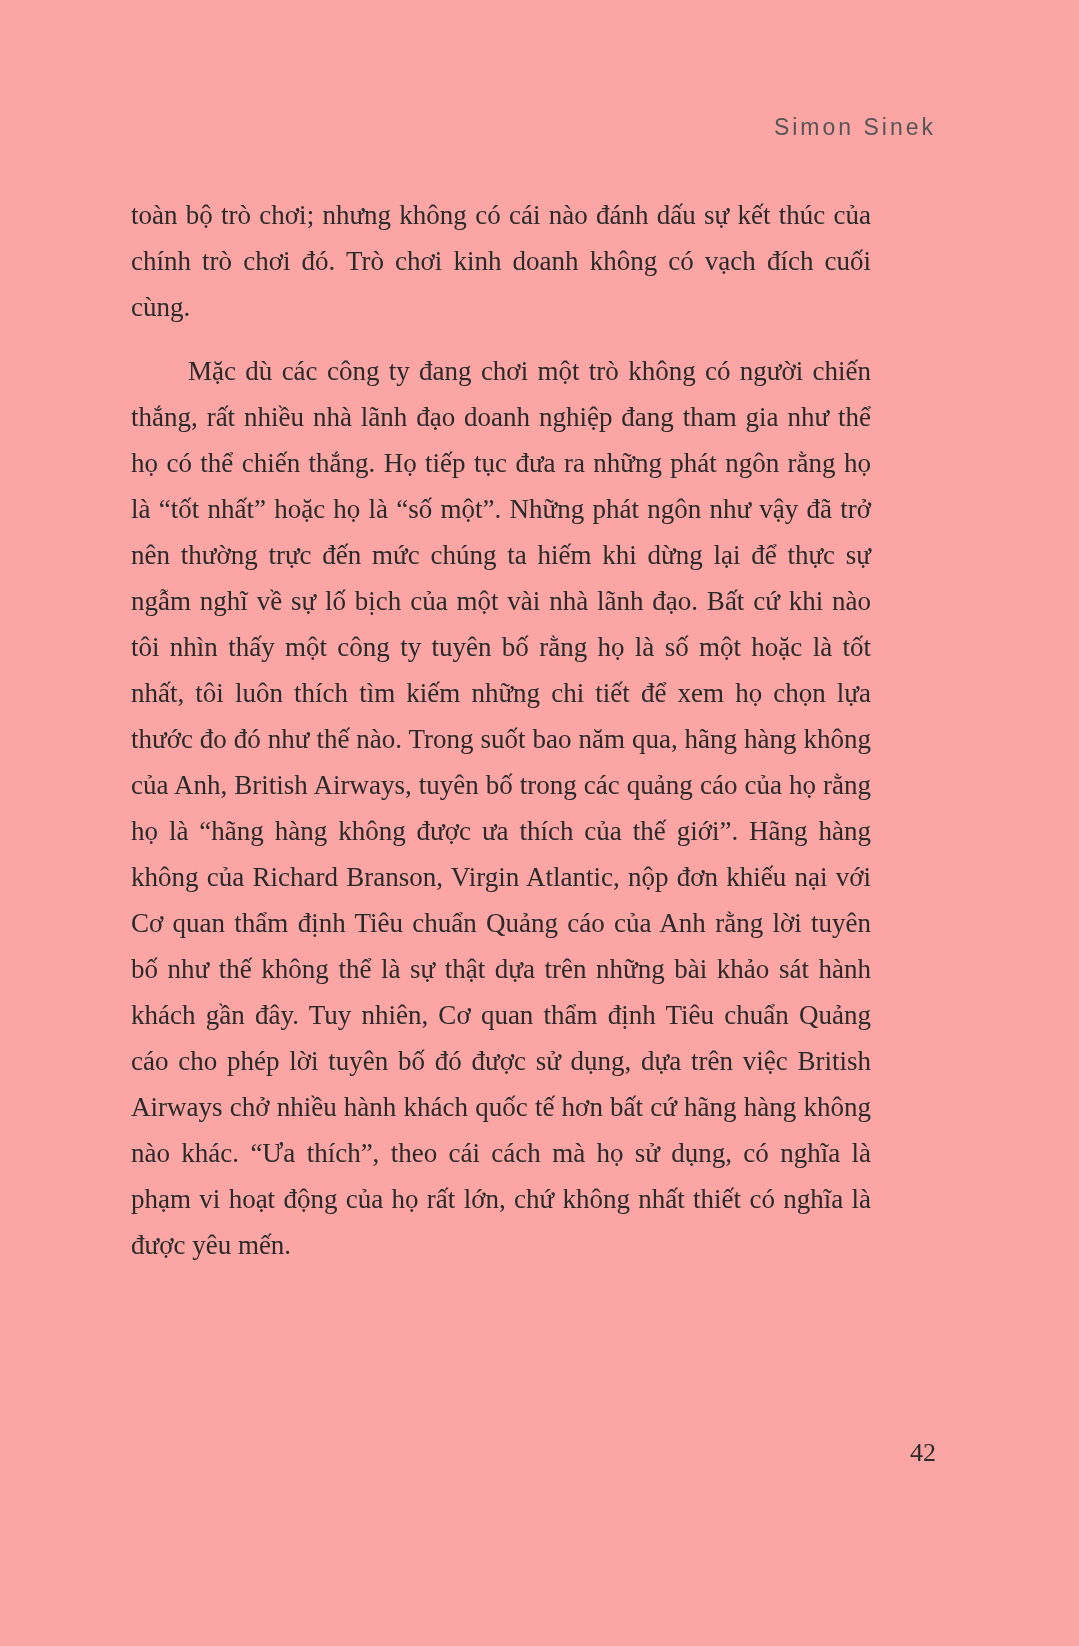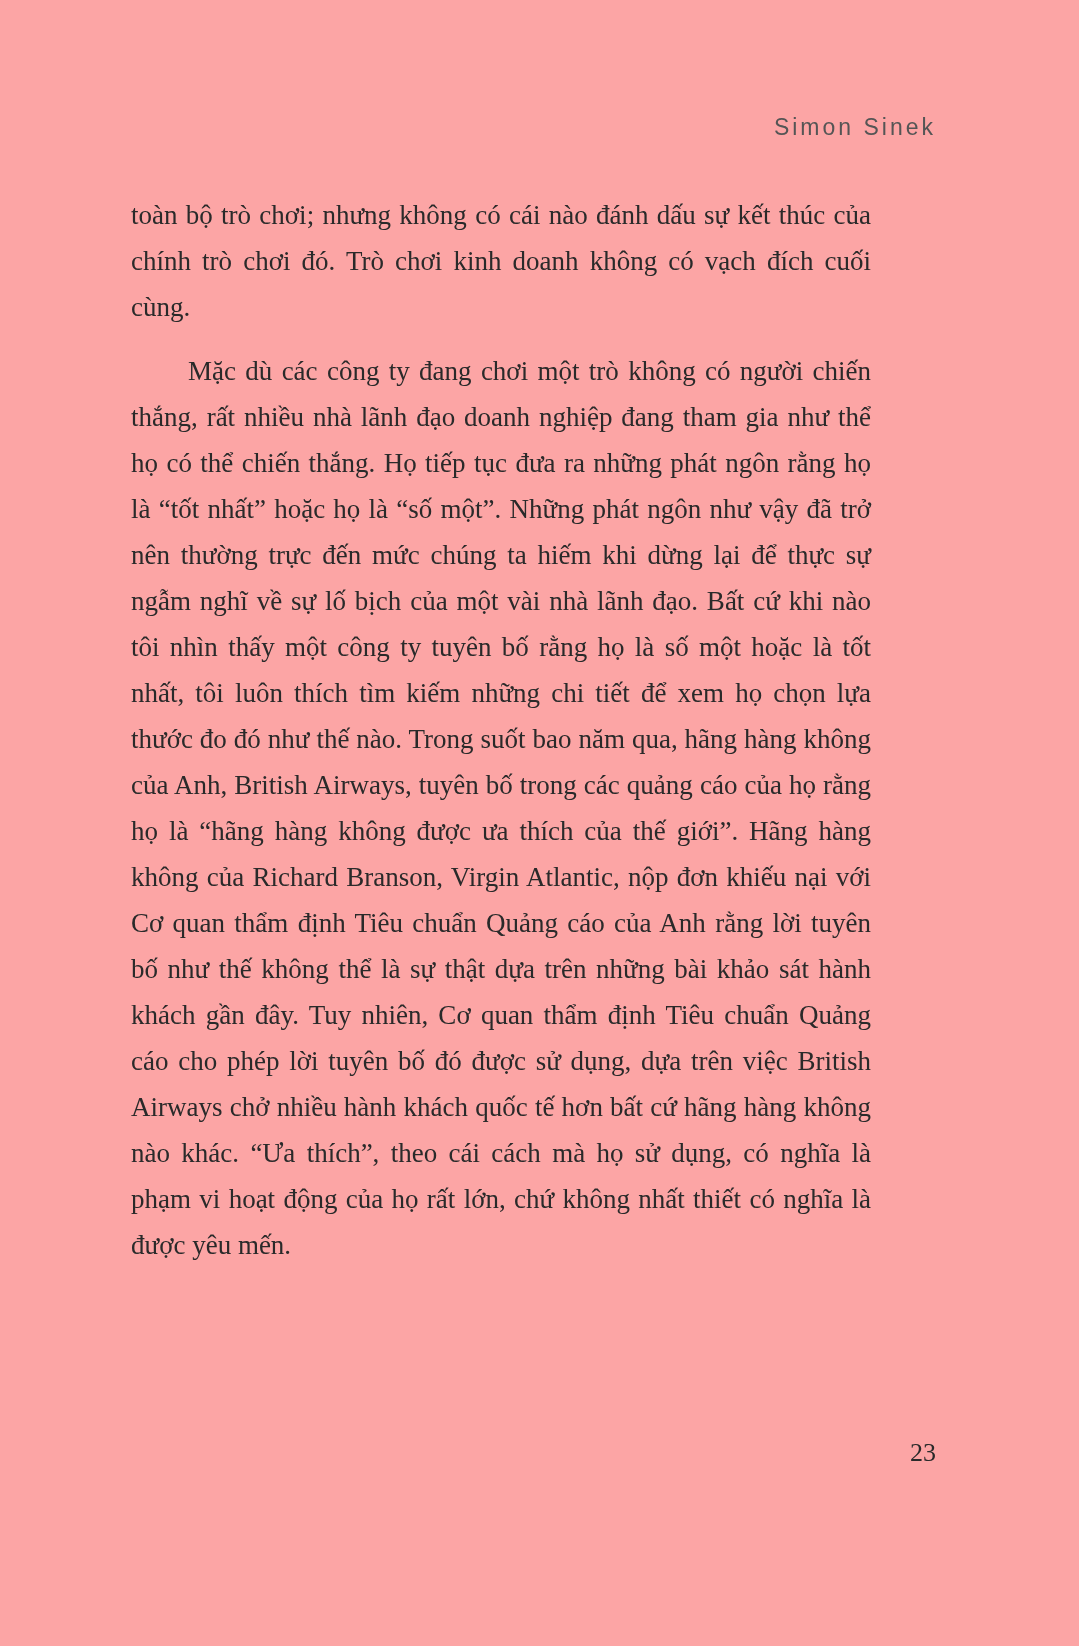--- a/index.html
+++ b/index.html
@@ -54,14 +54,14 @@
 <body>
 
 <div class="book-page">
   <div class="running-header">Simon Sinek</div>
 
   <div class="text-block">
     <p class="para no-indent">toàn bộ trò chơi; nhưng không có cái nào đánh dấu sự kết thúc của chính trò chơi đó. Trò chơi kinh doanh không có vạch đích cuối cùng.</p>
     <p class="para indent">Mặc dù các công ty đang chơi một trò không có người chiến thắng, rất nhiều nhà lãnh đạo doanh nghiệp đang tham gia như thể họ có thể chiến thắng. Họ tiếp tục đưa ra những phát ngôn rằng họ là “tốt nhất” hoặc họ là “số một”. Những phát ngôn như vậy đã trở nên thường trực đến mức chúng ta hiếm khi dừng lại để thực sự ngẫm nghĩ về sự lố bịch của một vài nhà lãnh đạo. Bất cứ khi nào tôi nhìn thấy một công ty tuyên bố rằng họ là số một hoặc là tốt nhất, tôi luôn thích tìm kiếm những chi tiết để xem họ chọn lựa thước đo đó như thế nào. Trong suốt bao năm qua, hãng hàng không của Anh, British Airways, tuyên bố trong các quảng cáo của họ rằng họ là “hãng hàng không được ưa thích của thế giới”. Hãng hàng không của Richard Branson, Virgin Atlantic, nộp đơn khiếu nại với Cơ quan thẩm định Tiêu chuẩn Quảng cáo của Anh rằng lời tuyên bố như thế không thể là sự thật dựa trên những bài khảo sát hành khách gần đây. Tuy nhiên, Cơ quan thẩm định Tiêu chuẩn Quảng cáo cho phép lời tuyên bố đó được sử dụng, dựa trên việc British Airways chở nhiều hành khách quốc tế hơn bất cứ hãng hàng không nào khác. “Ưa thích”, theo cái cách mà họ sử dụng, có nghĩa là phạm vi hoạt động của họ rất lớn, chứ không nhất thiết có nghĩa là được yêu mến.</p>
   </div>
 
-  <div class="page-number">23</div>
+  <div class="page-number">42</div>
 </div>
 
 </body></html>

